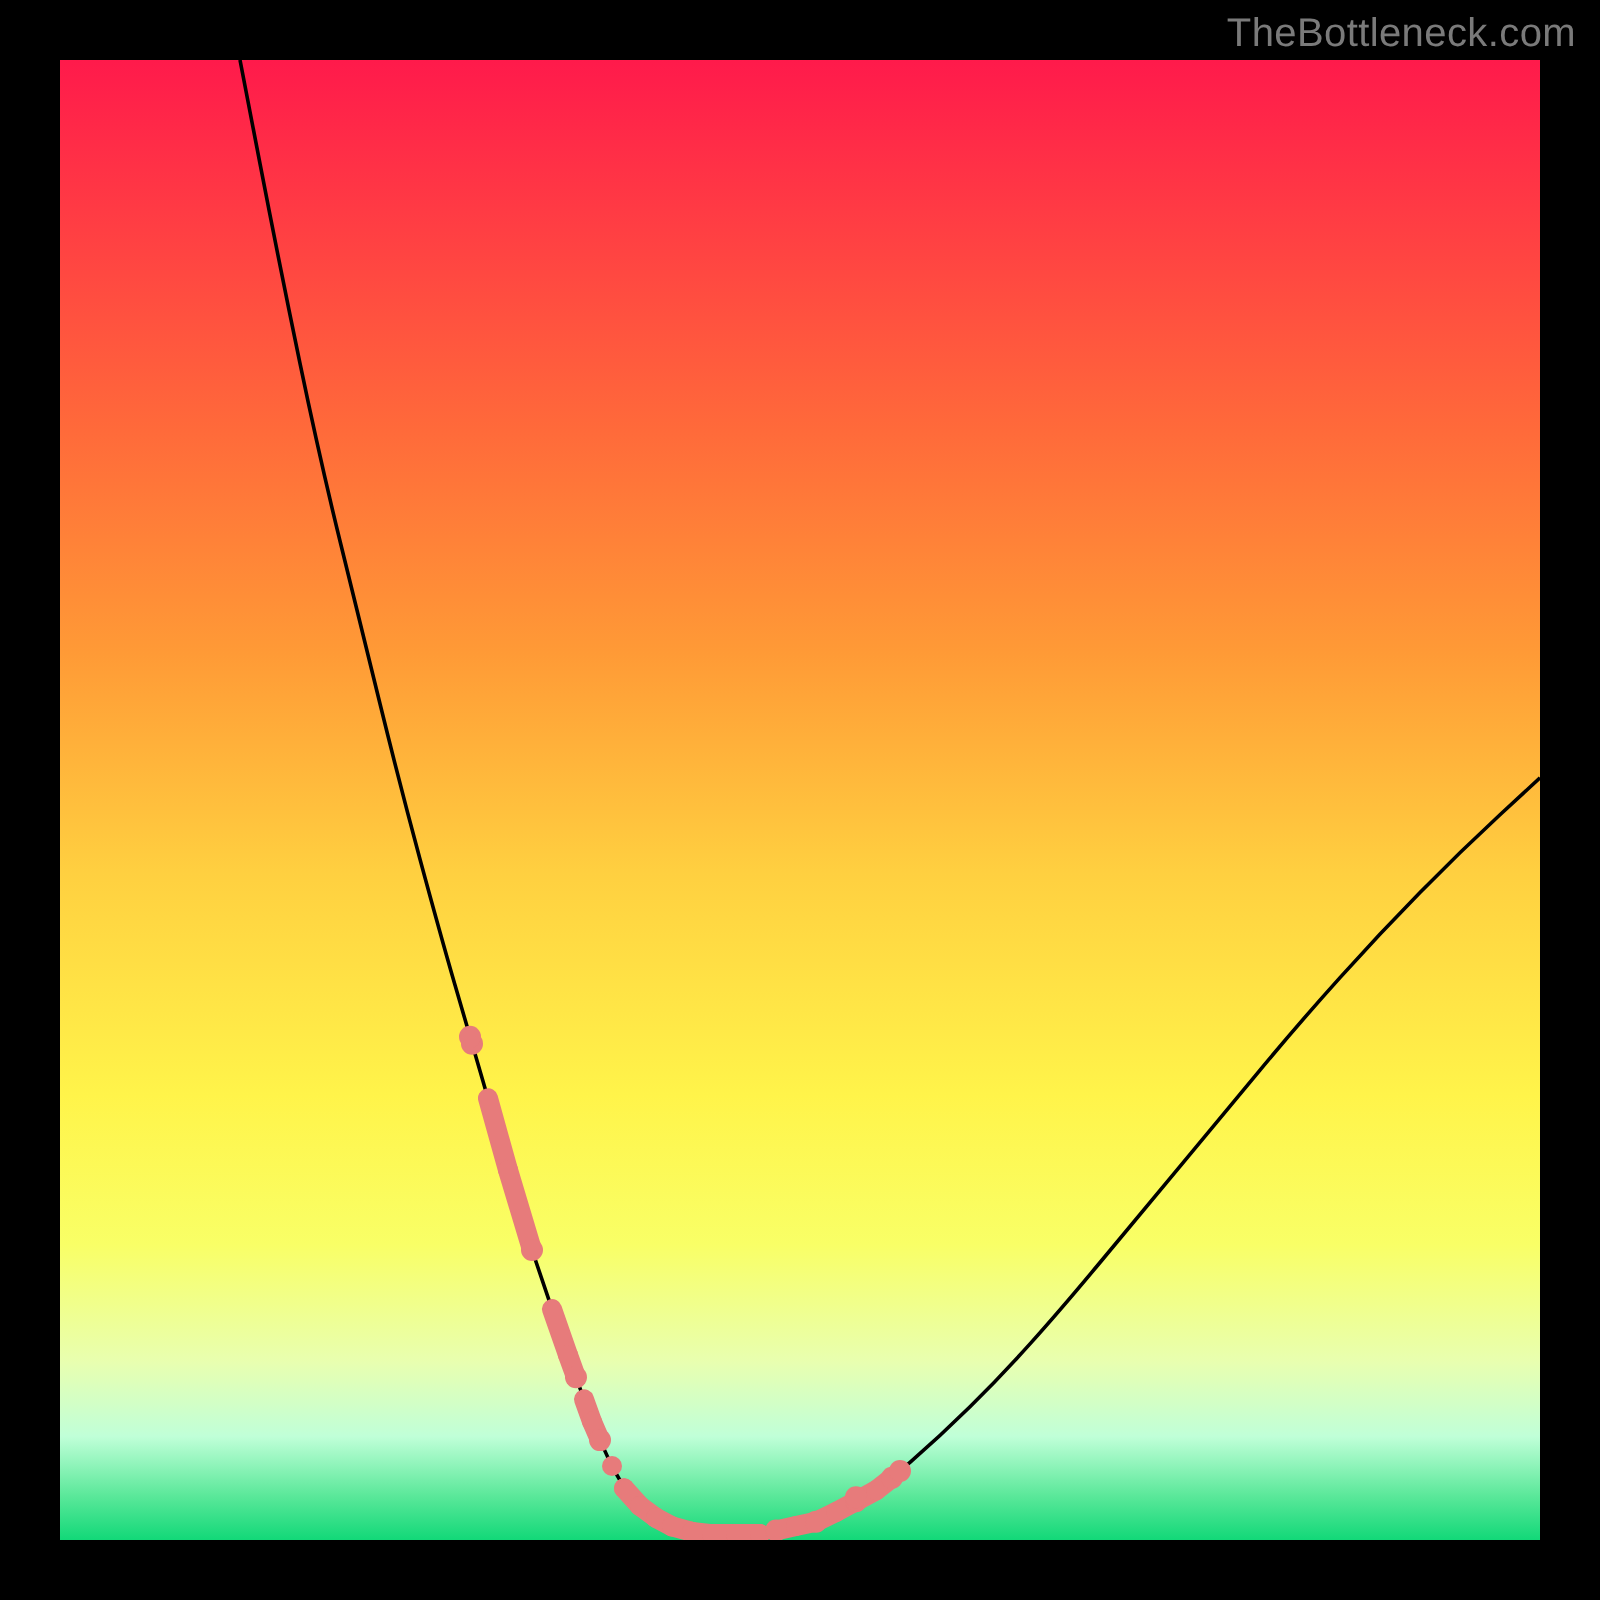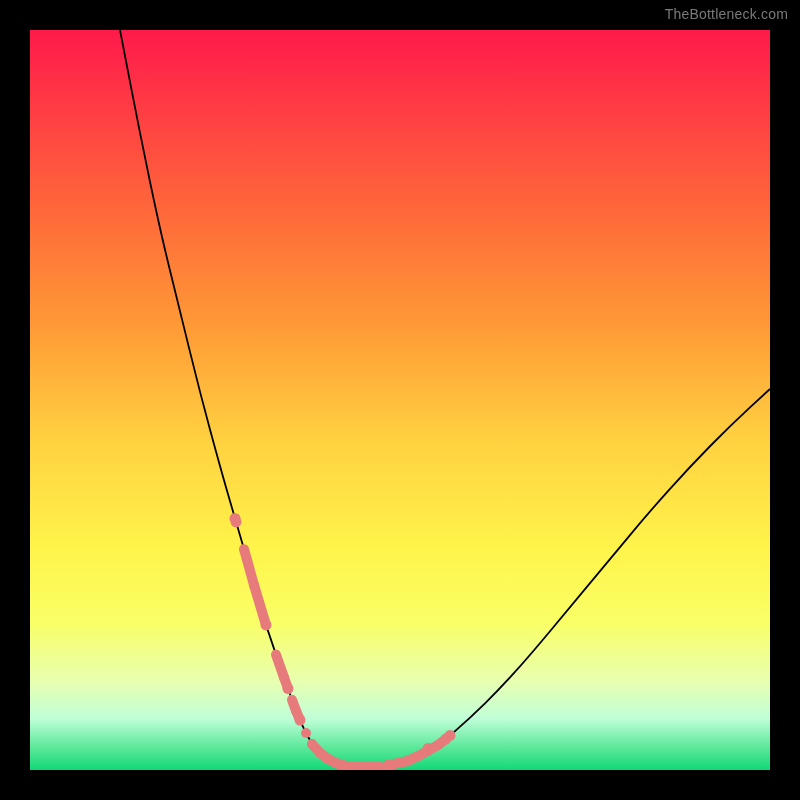--- a/index.html
+++ b/index.html
@@ -28,21 +28,21 @@
       #e8ffb0 88%,
       #c0ffd8 93%,
       #5be89a 97%,
       #12d878 100%);
   }
   .watermark {
     position: absolute;
     top: 6px;
     right: 12px;
     color: #7a7a7a;
-    font-size: 14px;
+    font-size: 20px;
     font-weight: 500;
     letter-spacing: 0.2px;
     text-align: right;
   }
   svg.plot {
     position: absolute;
     left: 0;
     top: 0;
     width: 740px;
     height: 740px;

